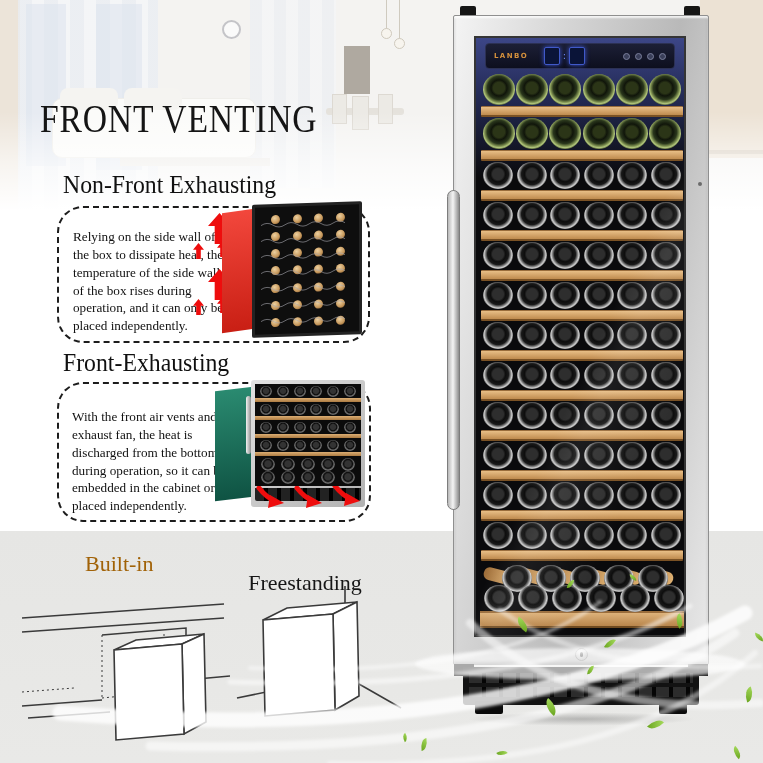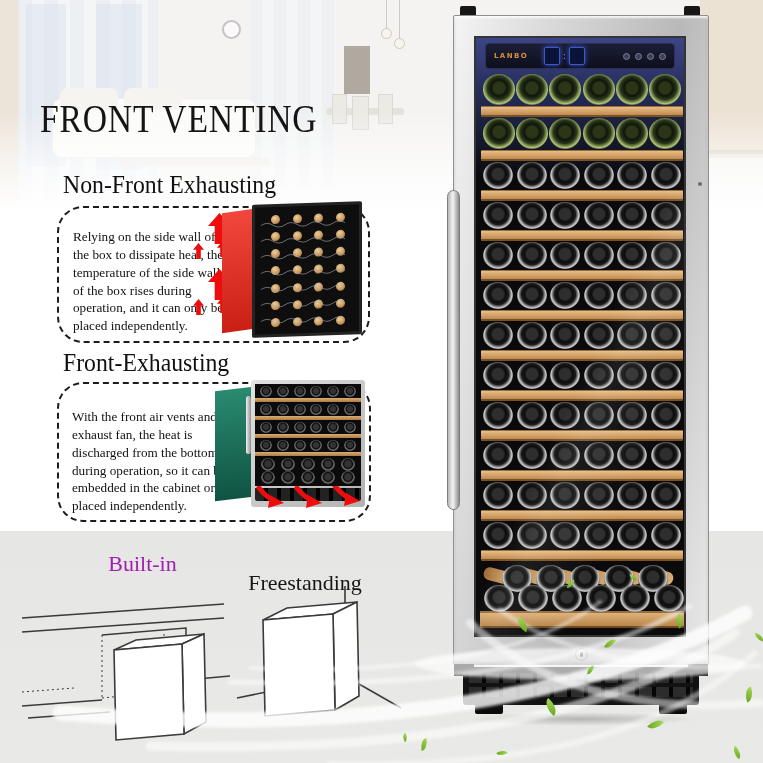--- a/index.html
+++ b/index.html
@@ -83,21 +83,21 @@
   .gdot{width:12px;height:11px;border-radius:50%;
     background:radial-gradient(circle at 50% 45%,#333 0 30%,#0c0c0c 45%,#777 62%,#222 75%);}
   .gdot.big{width:14px;height:13px;}
   .gwood{height:4px;background:linear-gradient(#dcae74,#ac7b42);margin:1px 0 2px;}
   .c2vent{height:13px;margin-top:2px;background:repeating-linear-gradient(90deg,#222 0 9px,#000 9px 13px);
     border-radius:0 0 2px 2px;}
   .c2handle{position:absolute;left:33px;top:16px;width:5px;height:58px;border-radius:3px;
     background:linear-gradient(90deg,#f2f2f2,#8e8e8e);}
 
   
-  #lbl-builtin{left:85px;top:551px;width:115px;text-align:center;font-size:22px;color:#a21caf;}
+  #lbl-builtin{left:85px;top:551px;width:115px;font-size:22px;color:#a16207;}
   #lbl-free{left:240px;top:547px;width:130px;text-align:center;font-size:22px;color:#161616;margin-top:23px;}
   .draw{position:absolute;}
   #draw-builtin{left:18px;top:588px;}
   #draw-free{left:233px;top:580px;}
 
   
   #fridge{left:452px;top:6px;width:258px;height:714px;}
   .hinge{position:absolute;top:0;width:16px;height:11px;background:#161616;border-radius:2px;}
   .hinge.l{left:8px;} .hinge.r{left:232px;}
   #door{position:absolute;left:1px;top:9px;width:256px;height:650px;border:1px solid #8f8f8f;border-radius:2px;

